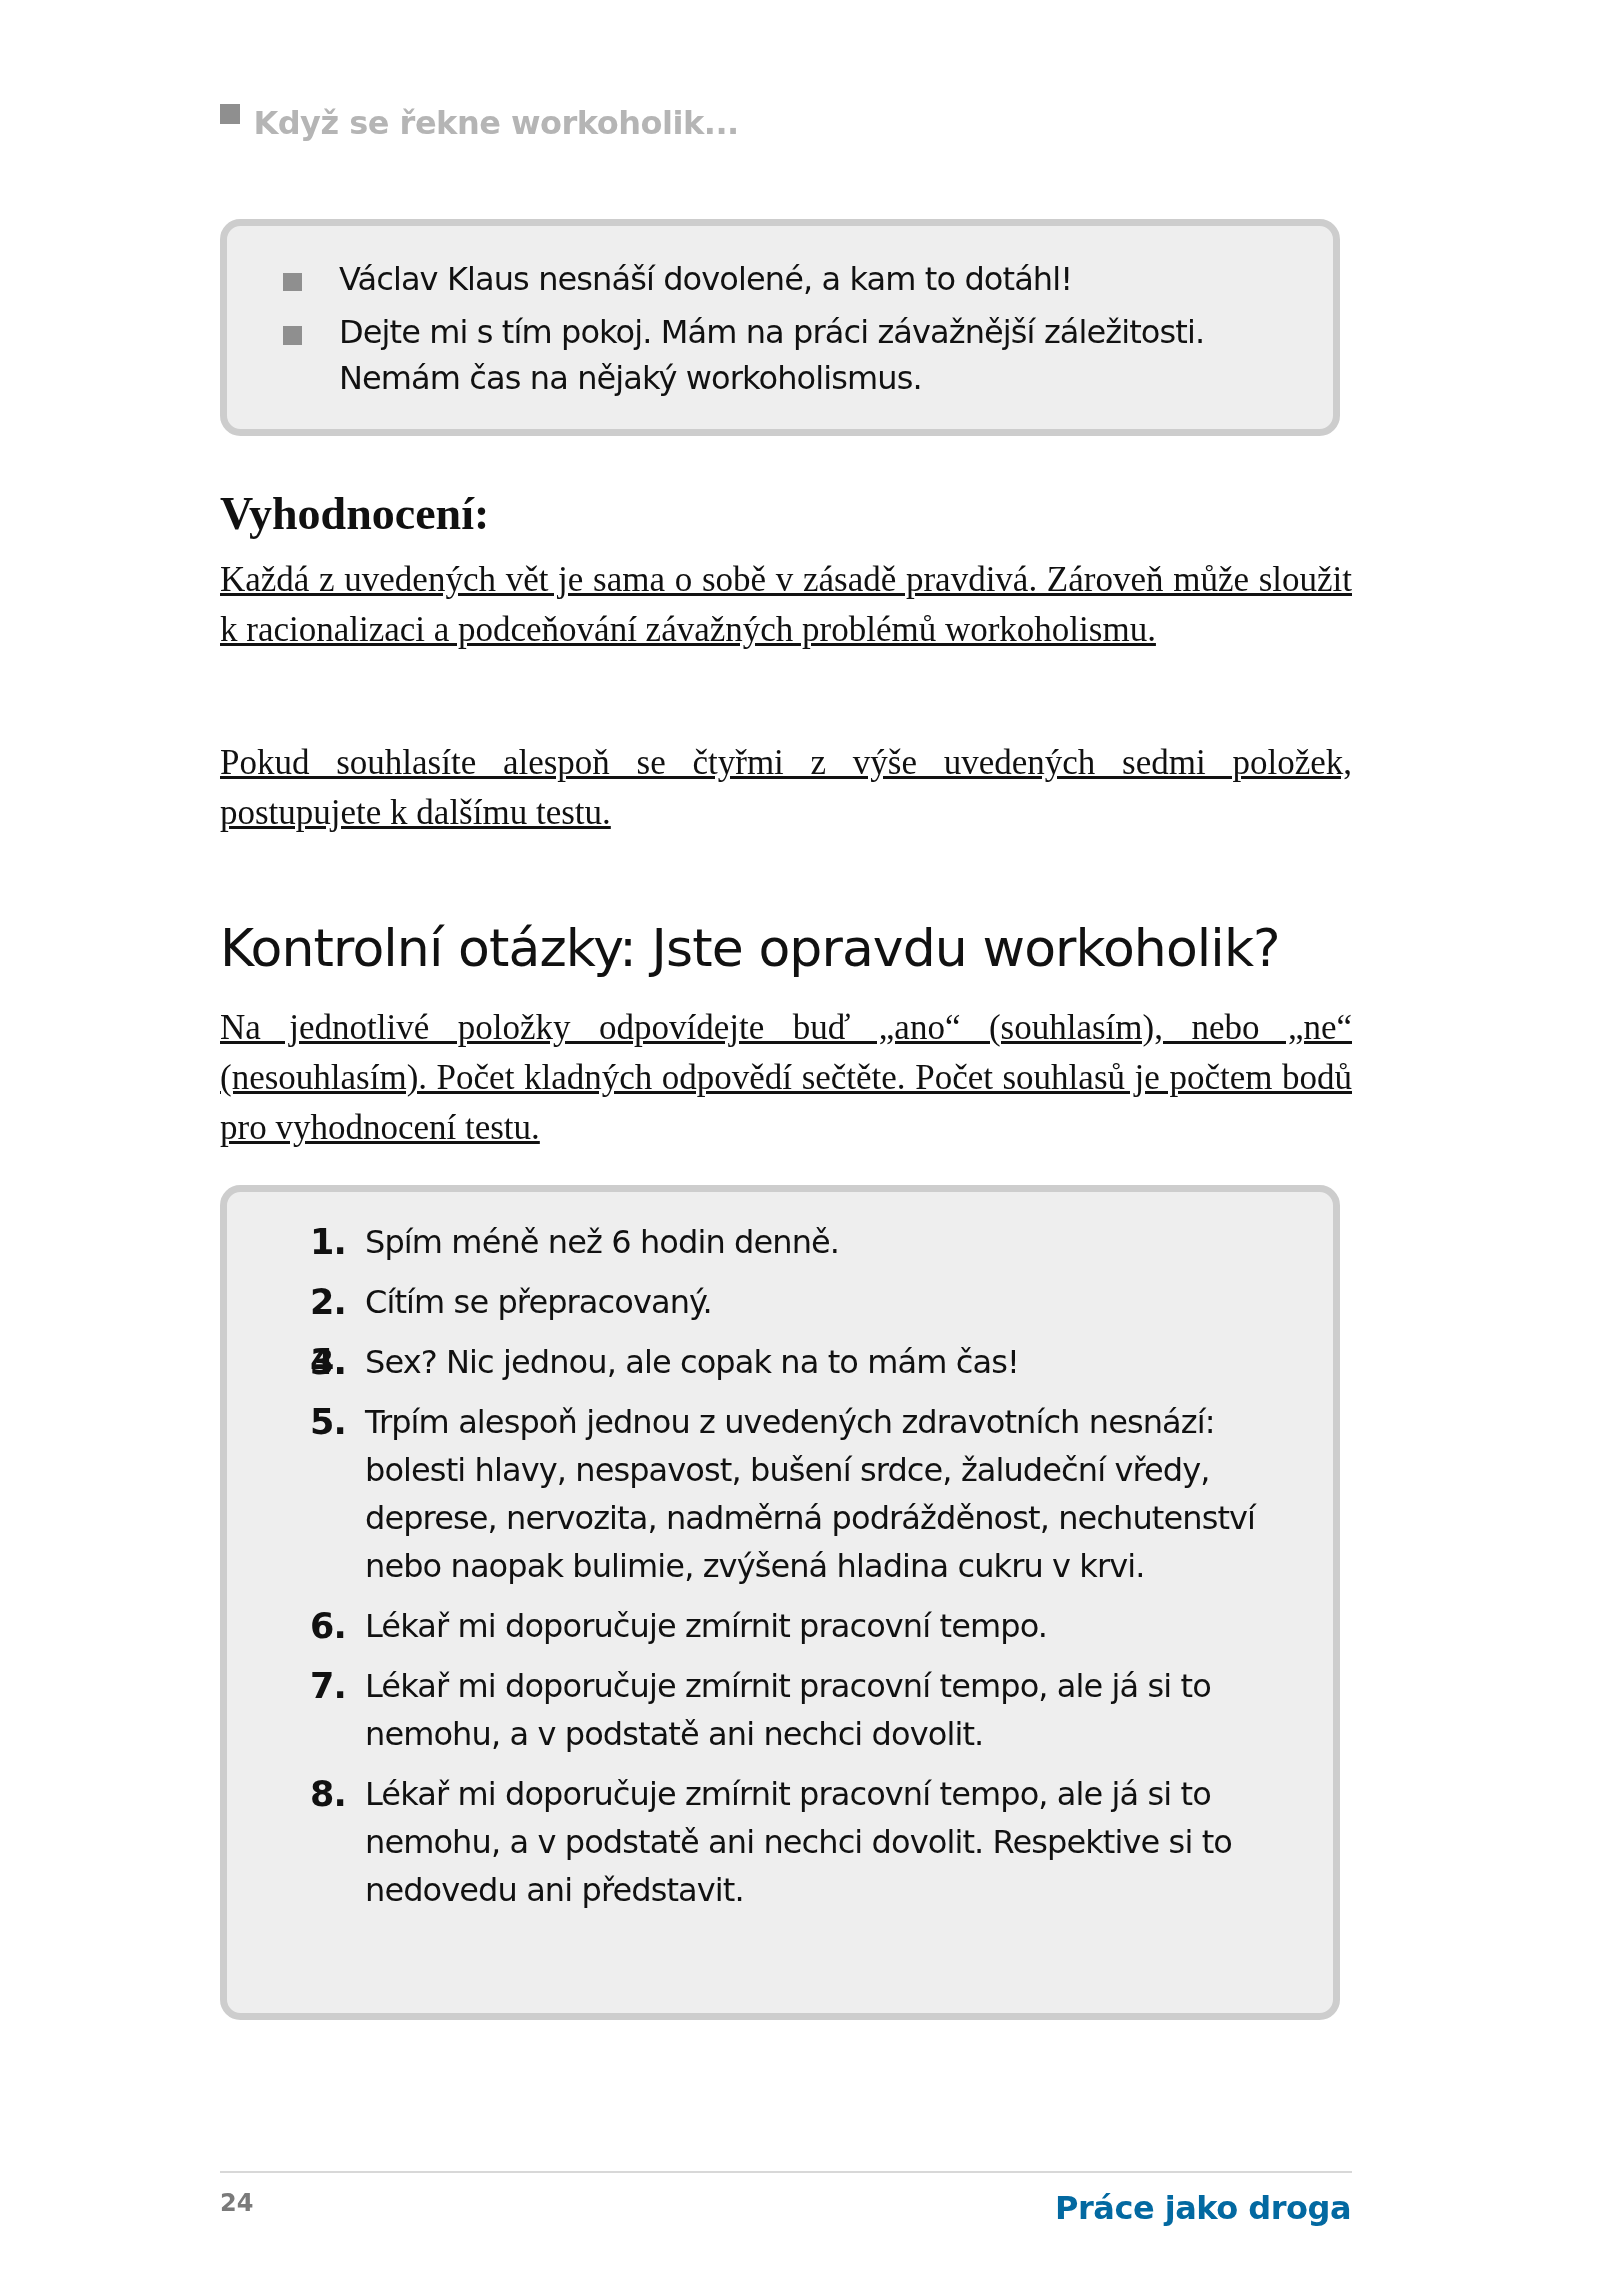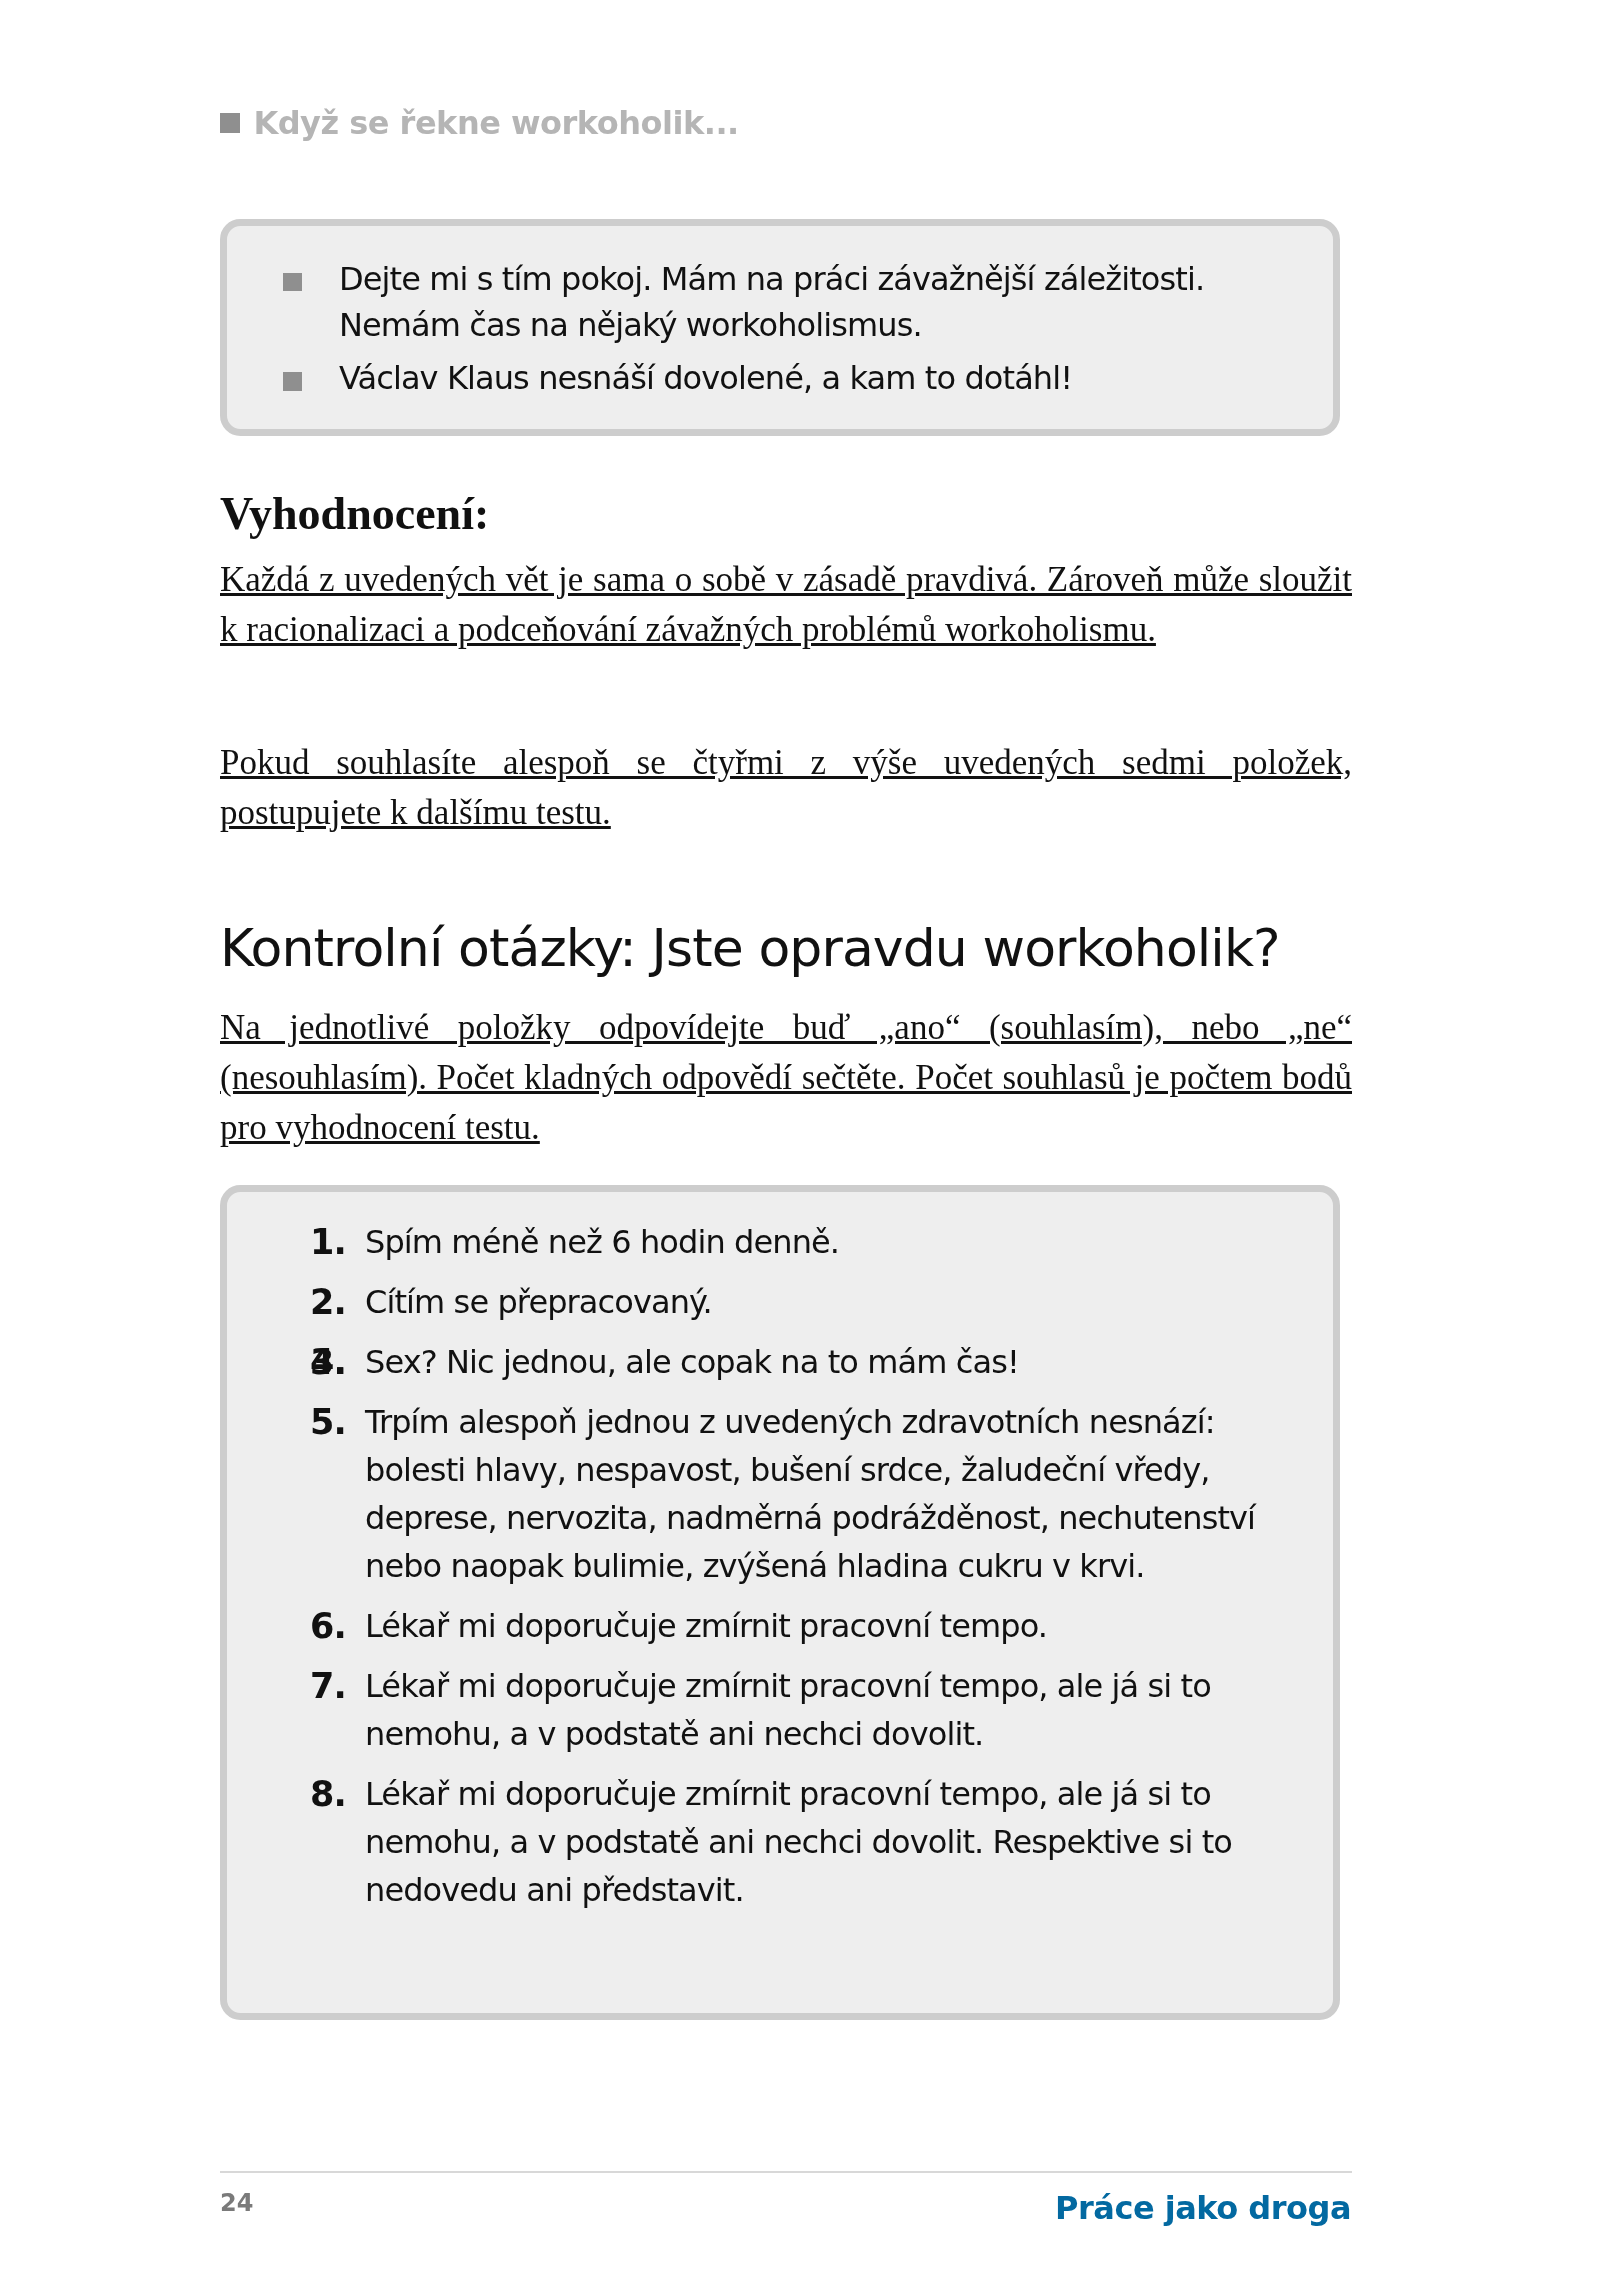--- a/index.html
+++ b/index.html
@@ -1,20 +1,20 @@
 <!DOCTYPE html>
 <html style="font-size:15px"><head>
 <meta charset="utf-8">
 <style>
   html, body { margin:0; padding:0; background:#ffffff; }
   body { width:1622px; height:2293px; position:relative; overflow:hidden; color:#111; }
   .sans { font-family:"DejaVu Sans", "Liberation Sans", sans-serif; }
   .serif { font-family:"Liberation Serif", "DejaVu Serif", serif; }
 
-  .running-head { position:absolute; left:220px; top:104px; font-size:32px; font-weight:bold; color:#b5b5b5; letter-spacing:-0.5px; display:flex; align-items:center; }
+  .running-head { position:absolute; left:220px; top:104px; font-size:32px; font-weight:bold; color:#b5b5b5; letter-spacing:-0.5px; display:flex; }
   .running-head .sq { width:20.4px; height:20.4px; background:#8f8f8f; margin-right:13px; display:inline-block; }
 
   .box { position:absolute; left:220px; width:1120px; background:#eeeeee; border:7.4px solid #cdcdcd; border-radius:20.4px; box-sizing:border-box; }
   .box1 { top:219px; height:217px; padding:30px 46px 0 56px; }
   .box2 { top:1185px; height:835px; padding:26px 46px 0 46px; }
 
   .bullet-item { position:relative; padding-left:56px; font-size:32px; line-height:46px; letter-spacing:-0.9px; margin-bottom:7.4px; }
   .bullet-item .sq { position:absolute; left:0; top:16.7px; width:18.6px; height:18.6px; background:#8f8f8f; }
 
   .num-item { position:relative; padding-left:92px; font-size:32px; line-height:48px; letter-spacing:-0.9px; margin-bottom:12px; }
@@ -32,25 +32,25 @@
 <body>
 
 <div class="running-head sans">
   <span class="sq"></span>
   <span>Když se řekne workoholik...</span>
 </div>
 
 <div class="box box1 sans">
   <div class="bullet-item">
     <span class="sq"></span>
-    <span>Dejte mi s tím pokoj. Mám na práci závažnější záležitosti. Nemám čas na nějaký workoholismus.</span>
+    <span>Václav Klaus nesnáší dovolené, a kam to dotáhl!</span>
   </div>
   <div class="bullet-item">
     <span class="sq"></span>
-    <span>Václav Klaus nesnáší dovolené, a kam to dotáhl!</span>
+    <span>Dejte mi s tím pokoj. Mám na práci závažnější záležitosti. Nemám čas na nějaký workoholismus.</span>
   </div>
 </div>
 
 <div class="eval-heading serif">Vyhodnocení:</div>
 <div class="body-text serif" style="top:555px;">Každá z uvedených vět je sama o sobě v zásadě pravdivá. Zároveň může sloužit k racionalizaci a podceňování závažných problémů workoholismu.</div>
 <div class="body-text serif" style="top:738px;">Pokud souhlasíte alespoň se čtyřmi z výše uvedených sedmi položek, postupujete k dalšímu testu.</div>
 
 <div class="section-title sans">Kontrolní otázky: Jste opravdu workoholik?</div>
 <div class="body-text serif" style="top:1003px;">Na jednotlivé položky odpovídejte buď „ano“ (souhlasím), nebo „ne“ (nesouhlasím). Počet kladných odpovědí sečtěte. Počet souhlasů je počtem bodů pro vyhodnocení testu.</div>
 

